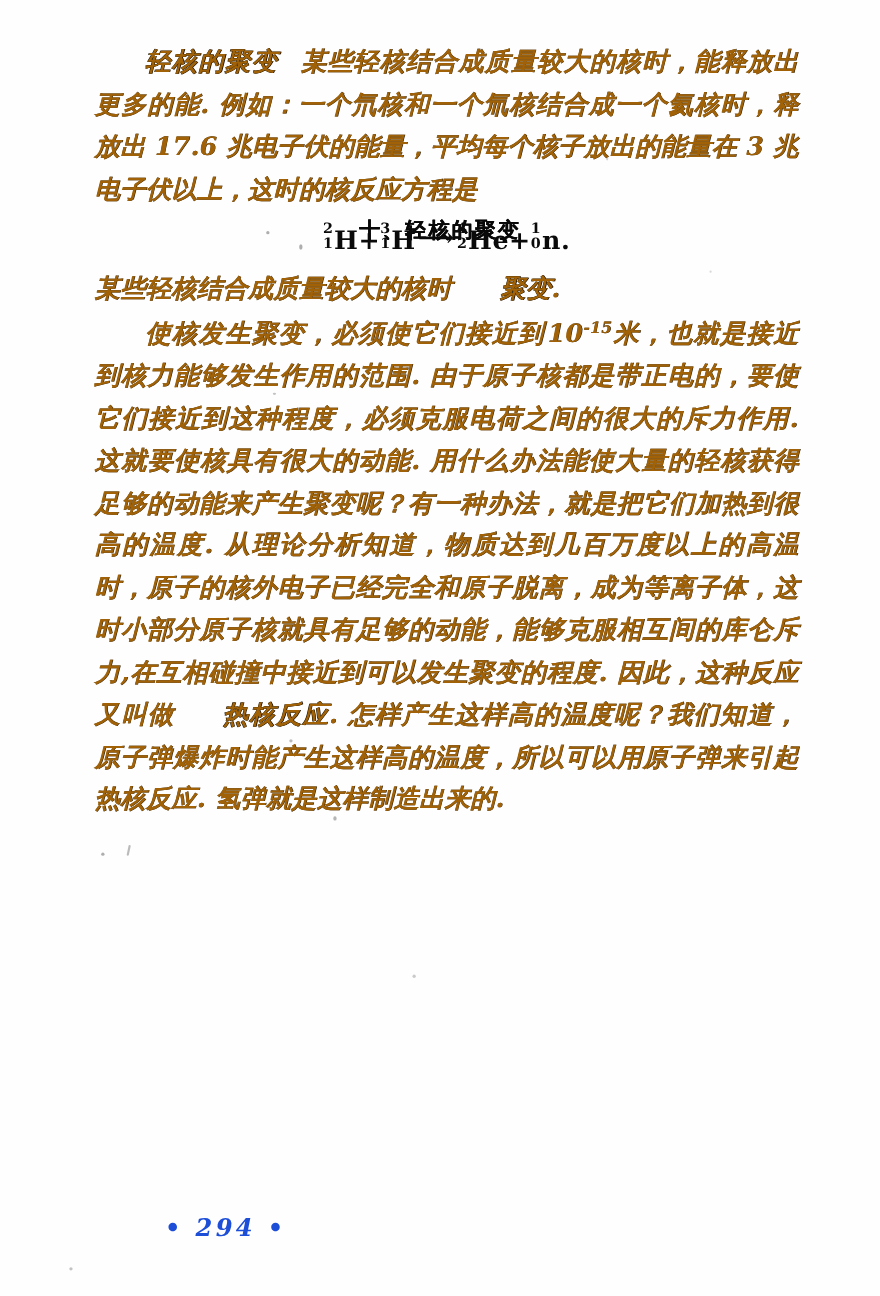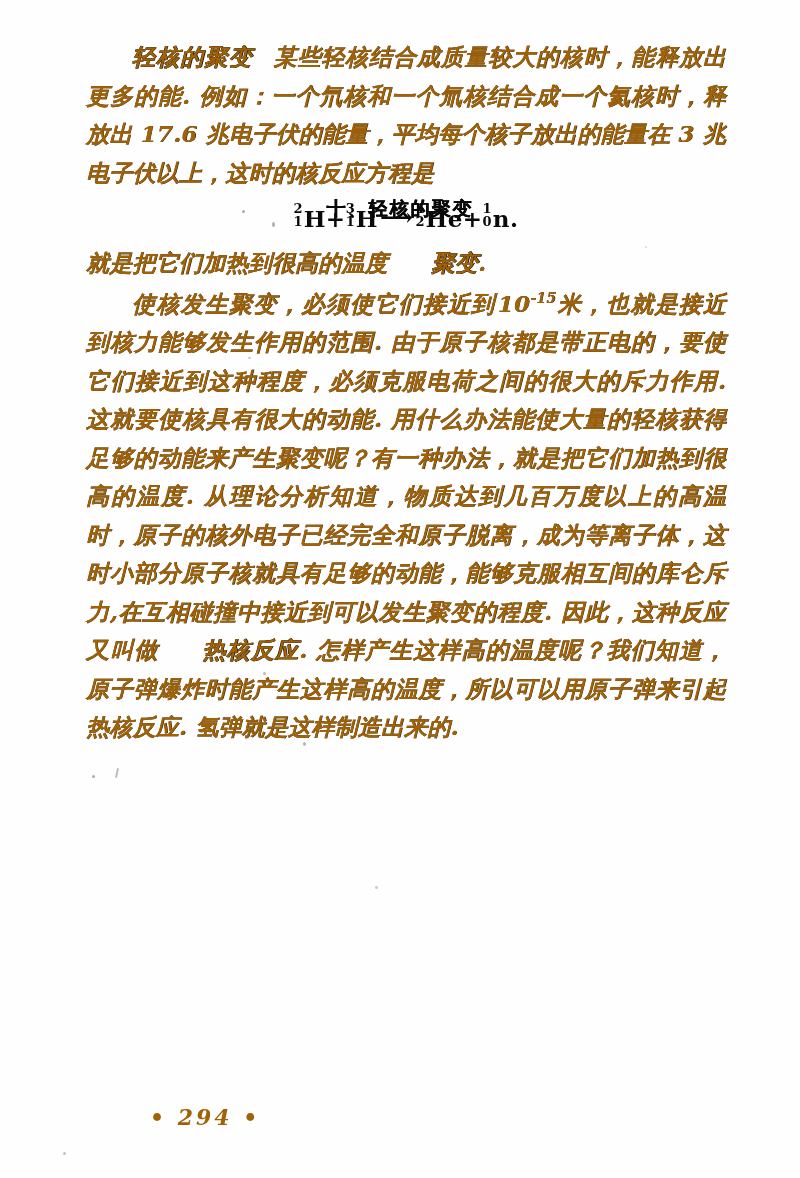--- a/index.html
+++ b/index.html
@@ -134,21 +134,21 @@
 
   
   .folio {
     position: absolute;
     left: 150px;
     top: 1104px;
     font-size: 22px;
     font-weight: bold;
     font-family: "DejaVu Serif", "Liberation Serif", serif;
     letter-spacing: 3px;
-    color: #a16207;
+    color: #1d4ed8;
     font-style: italic;
   }
 </style>
 </head>
 <body>
 
 <div class="page">
 
   <div class="speck" style="left:242px;top:210px;width:3px;height:3px;"></div>
   <div class="speck" style="left:272px;top:222px;width:3px;height:5px;"></div>
@@ -168,21 +168,21 @@
 
     <p class="para indent p-lead">
       <span class="lead-term">轻核的聚变</span><span>某些轻核结合成质量较大的核时，能释放出更多的能. 例如：一个氘核和一个氚核结合成一个氦核时，释放出 17.6 兆电子伏的能量，平均每个核子放出的能量在 3 兆电子伏以上，这时的核反应方程是</span>
     </p>
 
     <p class="equation">
       <span class="nuc"><span class="pre"><span class="a">2</span><span class="z">1</span></span><span>H</span></span><span>+</span><span class="nuc"><span class="pre"><span class="a">3</span><span class="z">1</span></span><span>H</span></span><span class="arrow">⟶</span><span class="nuc"><span class="pre"><span class="a">4</span><span class="z">2</span></span><span>He</span></span><span>+</span><span class="nuc"><span class="pre"><span class="a">1</span><span class="z">0</span></span><span>n</span></span><span>.</span>
     </p>
 
     <p class="para">
-      <span>就是把它们加热到很高的温度</span><span class="strong-term">聚变</span><span>.</span>
+      <span>某些轻核结合成质量较大的核时</span><span class="strong-term">聚变</span><span>.</span>
     </p>
 
     <p class="para indent p-gap">
       <span>
         <span>使核发生聚变，必须使它们接近到 </span><span class="num">10</span><sup class="num">-15</sup><span>米</span><span>，也就是接近到核力能够发生作用的范围. 由于原子核都是带正电的，要使它们接近到这种程度，必须克服电荷之间的很大的斥力作用. 这就要使核具有很大的动能. 用什么办法能使大量的轻核获得足够的动能来产生聚变呢？有一种办法，就是把它们加热到很高的温度. 从理论分析知道，物质达到几百万度以上的高温时，原子的核外电子已经完全和原子脱离，成为等离子体，这时小部分原子核就具有足够的动能，能够克服相互间的库仑斥力,在互相碰撞中接近到可以发生聚变的程度. 因此，这种反应又叫做</span><span class="strong-term">热核反应</span><span>. 怎样产生这样高的温度呢？我们知道，原子弹爆炸时能产生这样高的温度，所以可以用原子弹来引起热核反应. 氢弹就是这样制造出来的.</span>
       </span>
     </p>
 
 
   </div>

